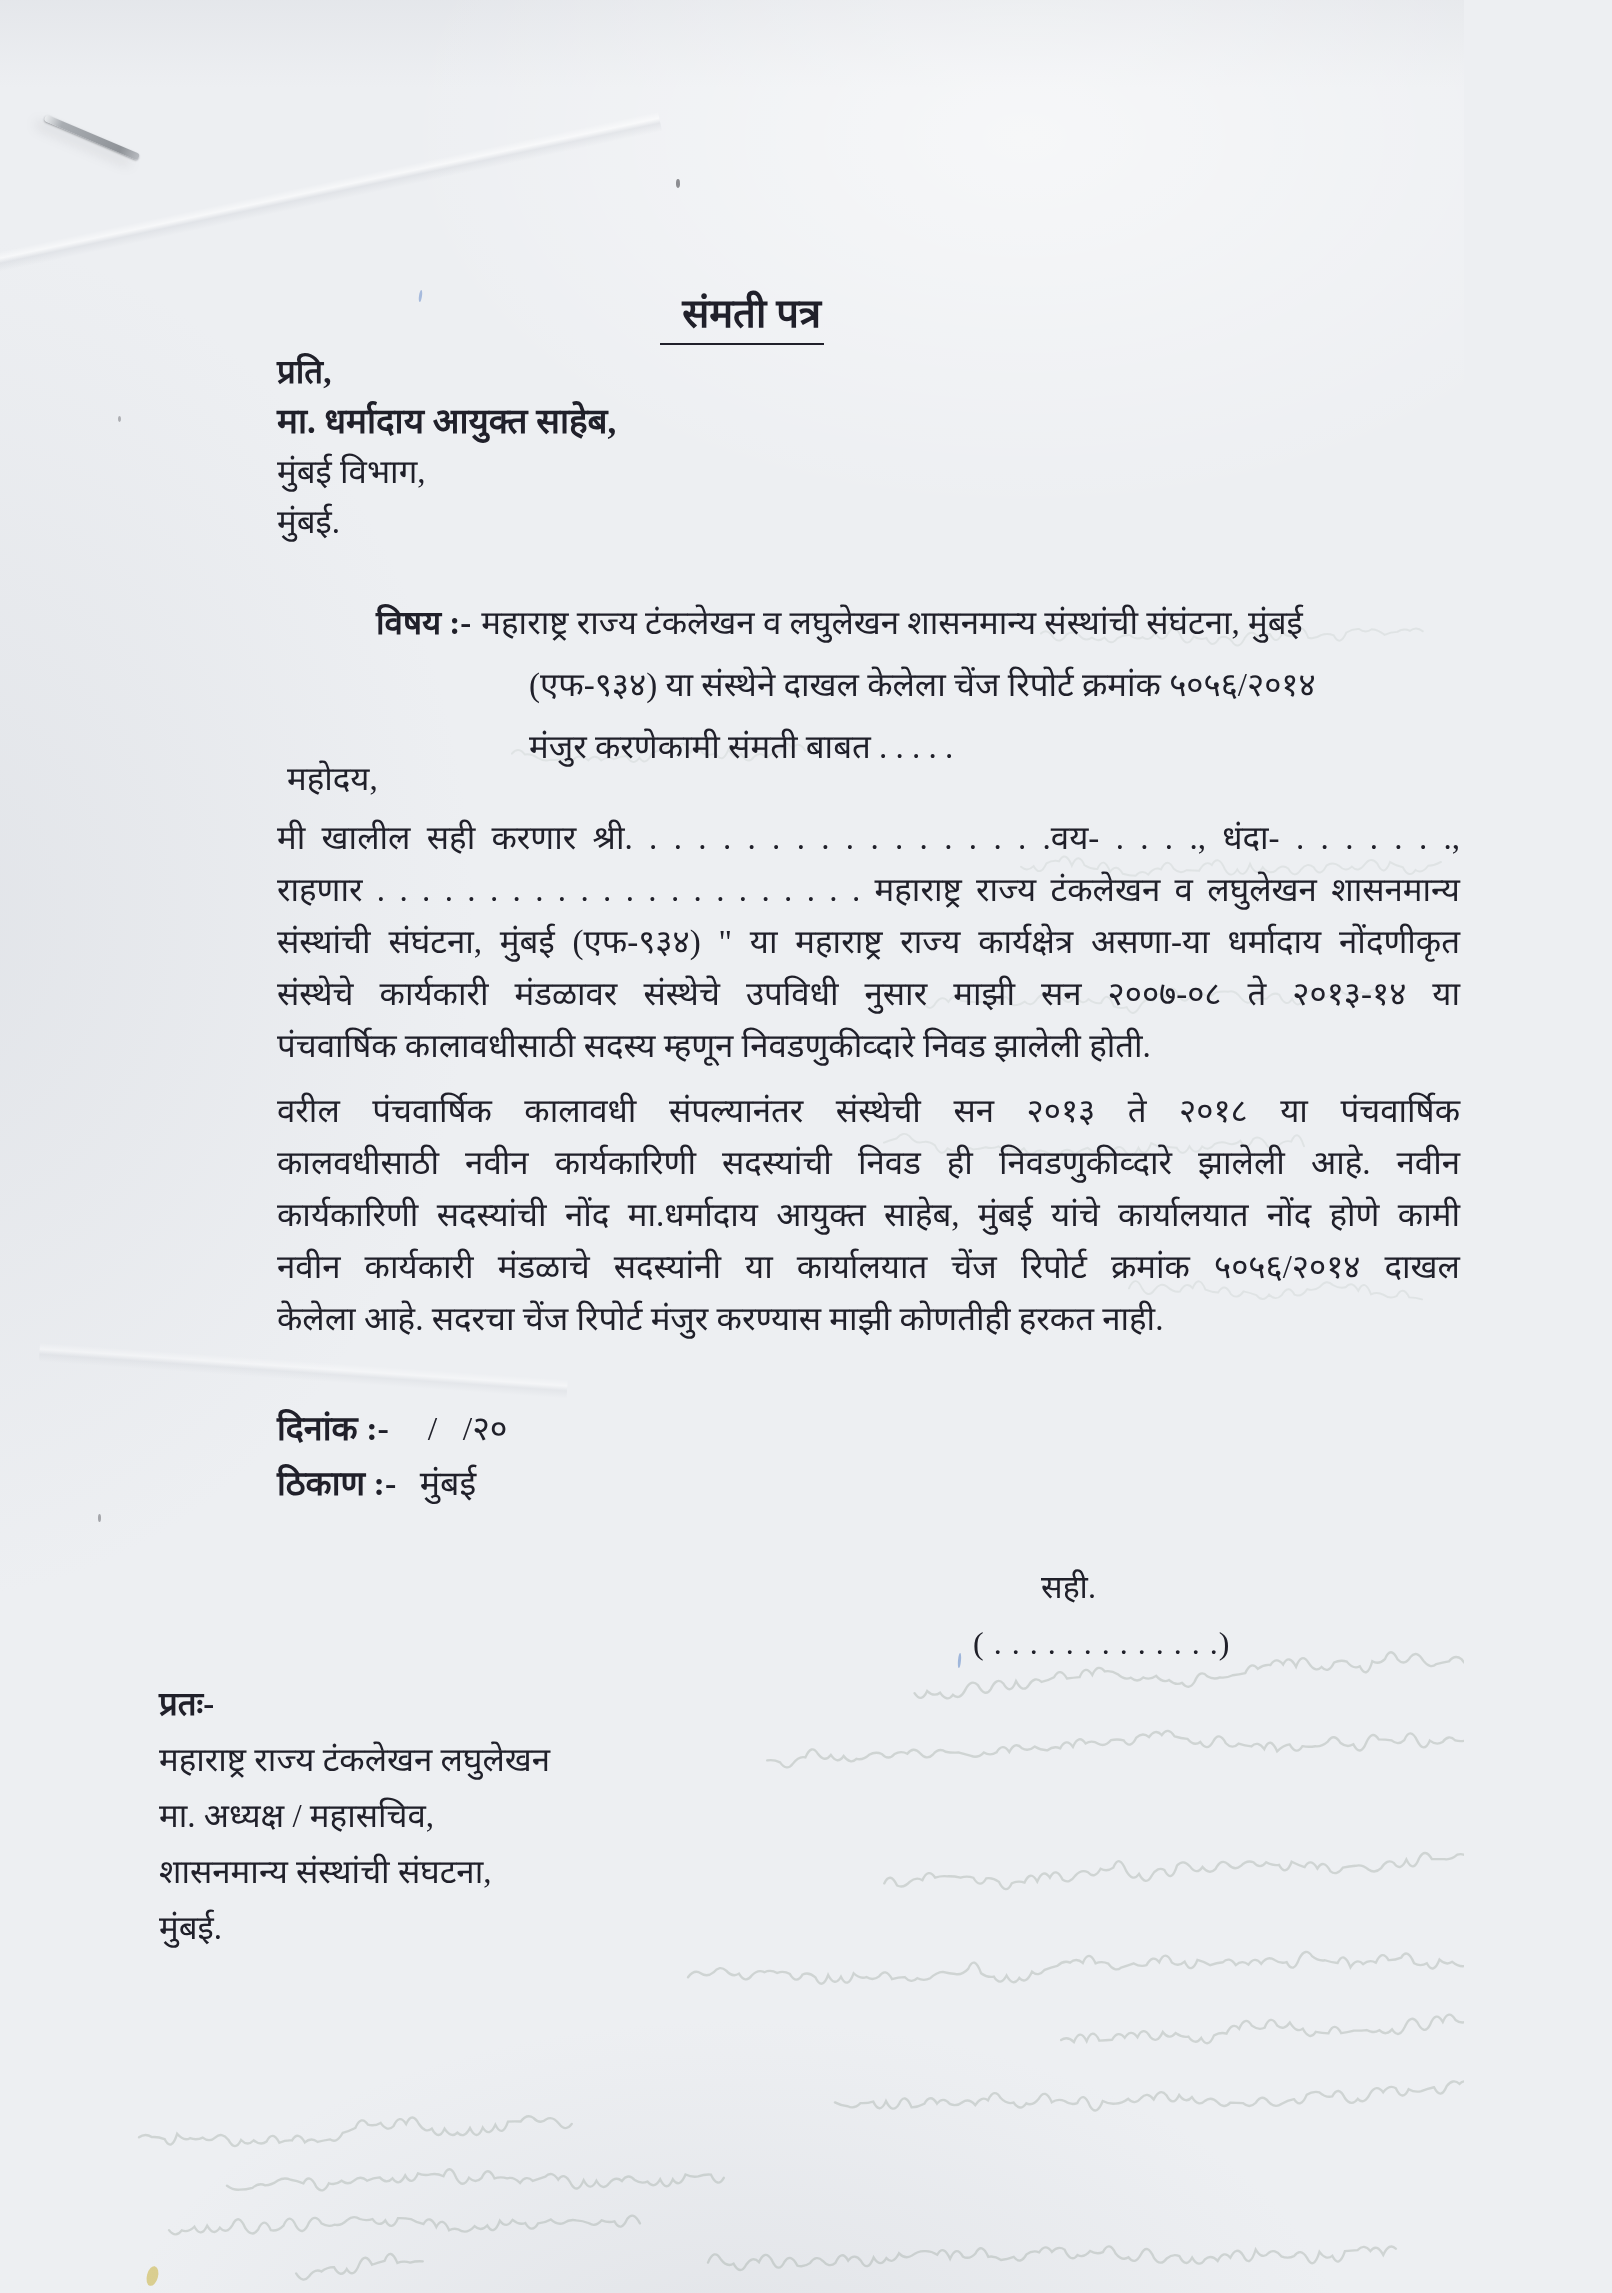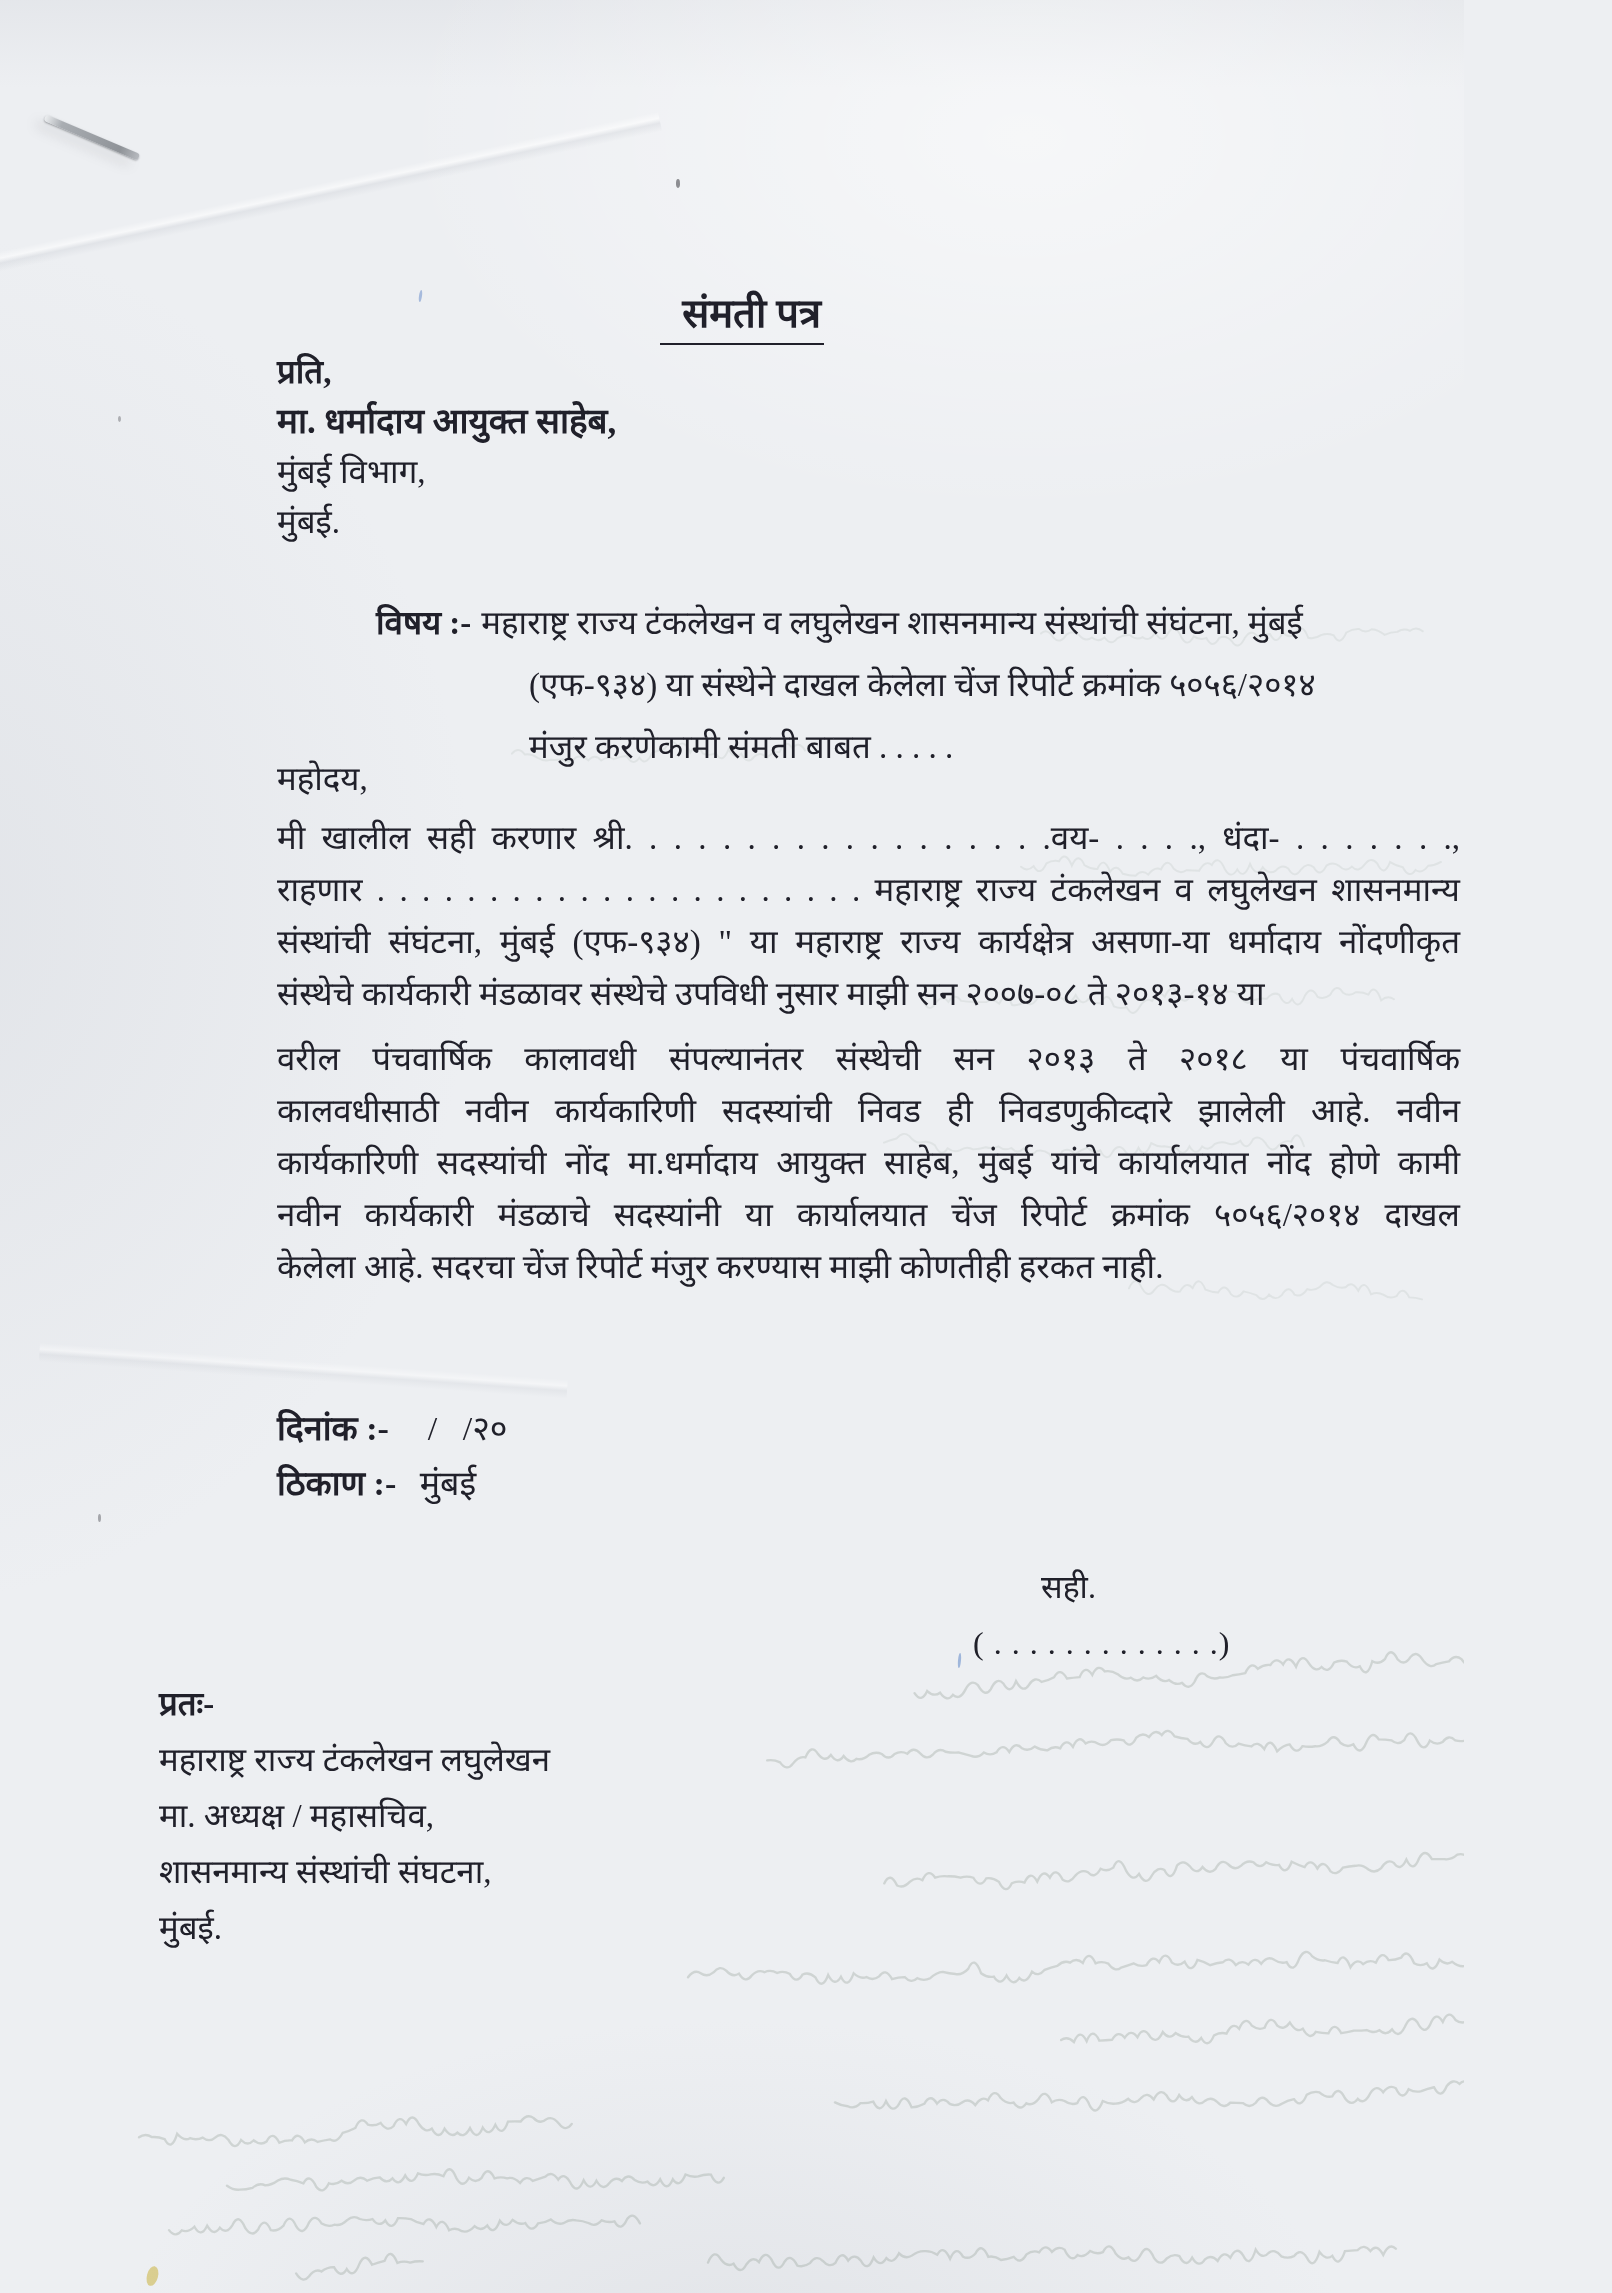--- a/index.html
+++ b/index.html
@@ -22,21 +22,21 @@
     box-shadow:0 1px 2px rgba(60,64,70,.45), -5.9px 8.8px 11.8px rgba(120,124,130,.18)}
   .title{position:absolute;top:284px;left:0;width:100%;text-align:center;text-indent:19.6px;
     font-size:40px;font-weight:bold}
   .title span{display:inline-block;border-bottom:2.9px solid currentColor;padding:0 2.9px 3.9px}
   .to-block{position:absolute;left:277px;top:347px;font-size:33px;line-height:50px}
   .to-sal{font-weight:bold}
   .to-name{font-weight:bold;font-size:35px}
   .subject{position:absolute;left:376px;top:592px;width:1137px;font-size:33px;line-height:62px}
   .subj-label{font-weight:bold;margin-right:10px}
   .subj-ind{padding-left:153px}
-  .greeting{position:absolute;left:277px;top:755px;font-size:33px}
+  .greeting{position:absolute;left:287px;top:755px;font-size:33px}
   .body{position:absolute;left:277px;top:812px;width:1183px;font-size:33px}
   .para .line{line-height:52px;text-align:justify;text-align-last:justify}
   .para .line:last-child{text-align-last:left}
   .para2{margin-top:13px}
   .meta{position:absolute;left:277px;font-size:34px}
   .date-line{top:1404px}
   .place-line{top:1459px}
   .lbl{font-weight:bold}
   .date-line .val{margin-left:39px;white-space:pre}
   .place-line .val{margin-left:23.5px}
@@ -137,20 +137,21 @@
   </div>
 
   <div class="greeting">महोदय,</div>
 
   <div class="body">
     <div class="para">
         <div class="line">मी खालील सही करणार श्री. . . . . . . . . . . . . . . . . .वय- . . . ., धंदा- . . . . . . .,</div>
         <div class="line">राहणार . . . . . . . . . . . . . . . . . . . . . . महाराष्ट्र राज्य टंकलेखन व लघुलेखन शासनमान्य</div>
         <div class="line">संस्थांची संघंटना, मुंबई (एफ-९३४) " या महाराष्ट्र राज्य कार्यक्षेत्र असणा-या धर्मादाय नोंदणीकृत</div>
         <div class="line">संस्थेचे कार्यकारी मंडळावर संस्थेचे उपविधी नुसार माझी  सन २००७-०८ ते २०१३-१४ या</div>
+        <div class="line">पंचवार्षिक कालावधीसाठी सदस्य म्हणून निवडणुकीव्दारे  निवड झालेली होती.</div>
       </div>
     <div class="para para2">
         <div class="line">वरील पंचवार्षिक कालावधी संपल्यानंतर संस्थेची सन २०१३ ते २०१८ या पंचवार्षिक</div>
         <div class="line">कालवधीसाठी नवीन कार्यकारिणी सदस्यांची निवड ही निवडणुकीव्दारे झालेली आहे. नवीन</div>
         <div class="line">कार्यकारिणी सदस्यांची नोंद मा.धर्मादाय आयुक्त साहेब, मुंबई यांचे कार्यालयात नोंद होणे कामी</div>
         <div class="line">नवीन कार्यकारी मंडळाचे सदस्यांनी या कार्यालयात चेंज रिपोर्ट क्रमांक ५०५६/२०१४ दाखल</div>
         <div class="line">केलेला आहे. सदरचा चेंज रिपोर्ट मंजुर करण्यास माझी कोणतीही हरकत नाही.</div>
       </div>
   </div>
 

